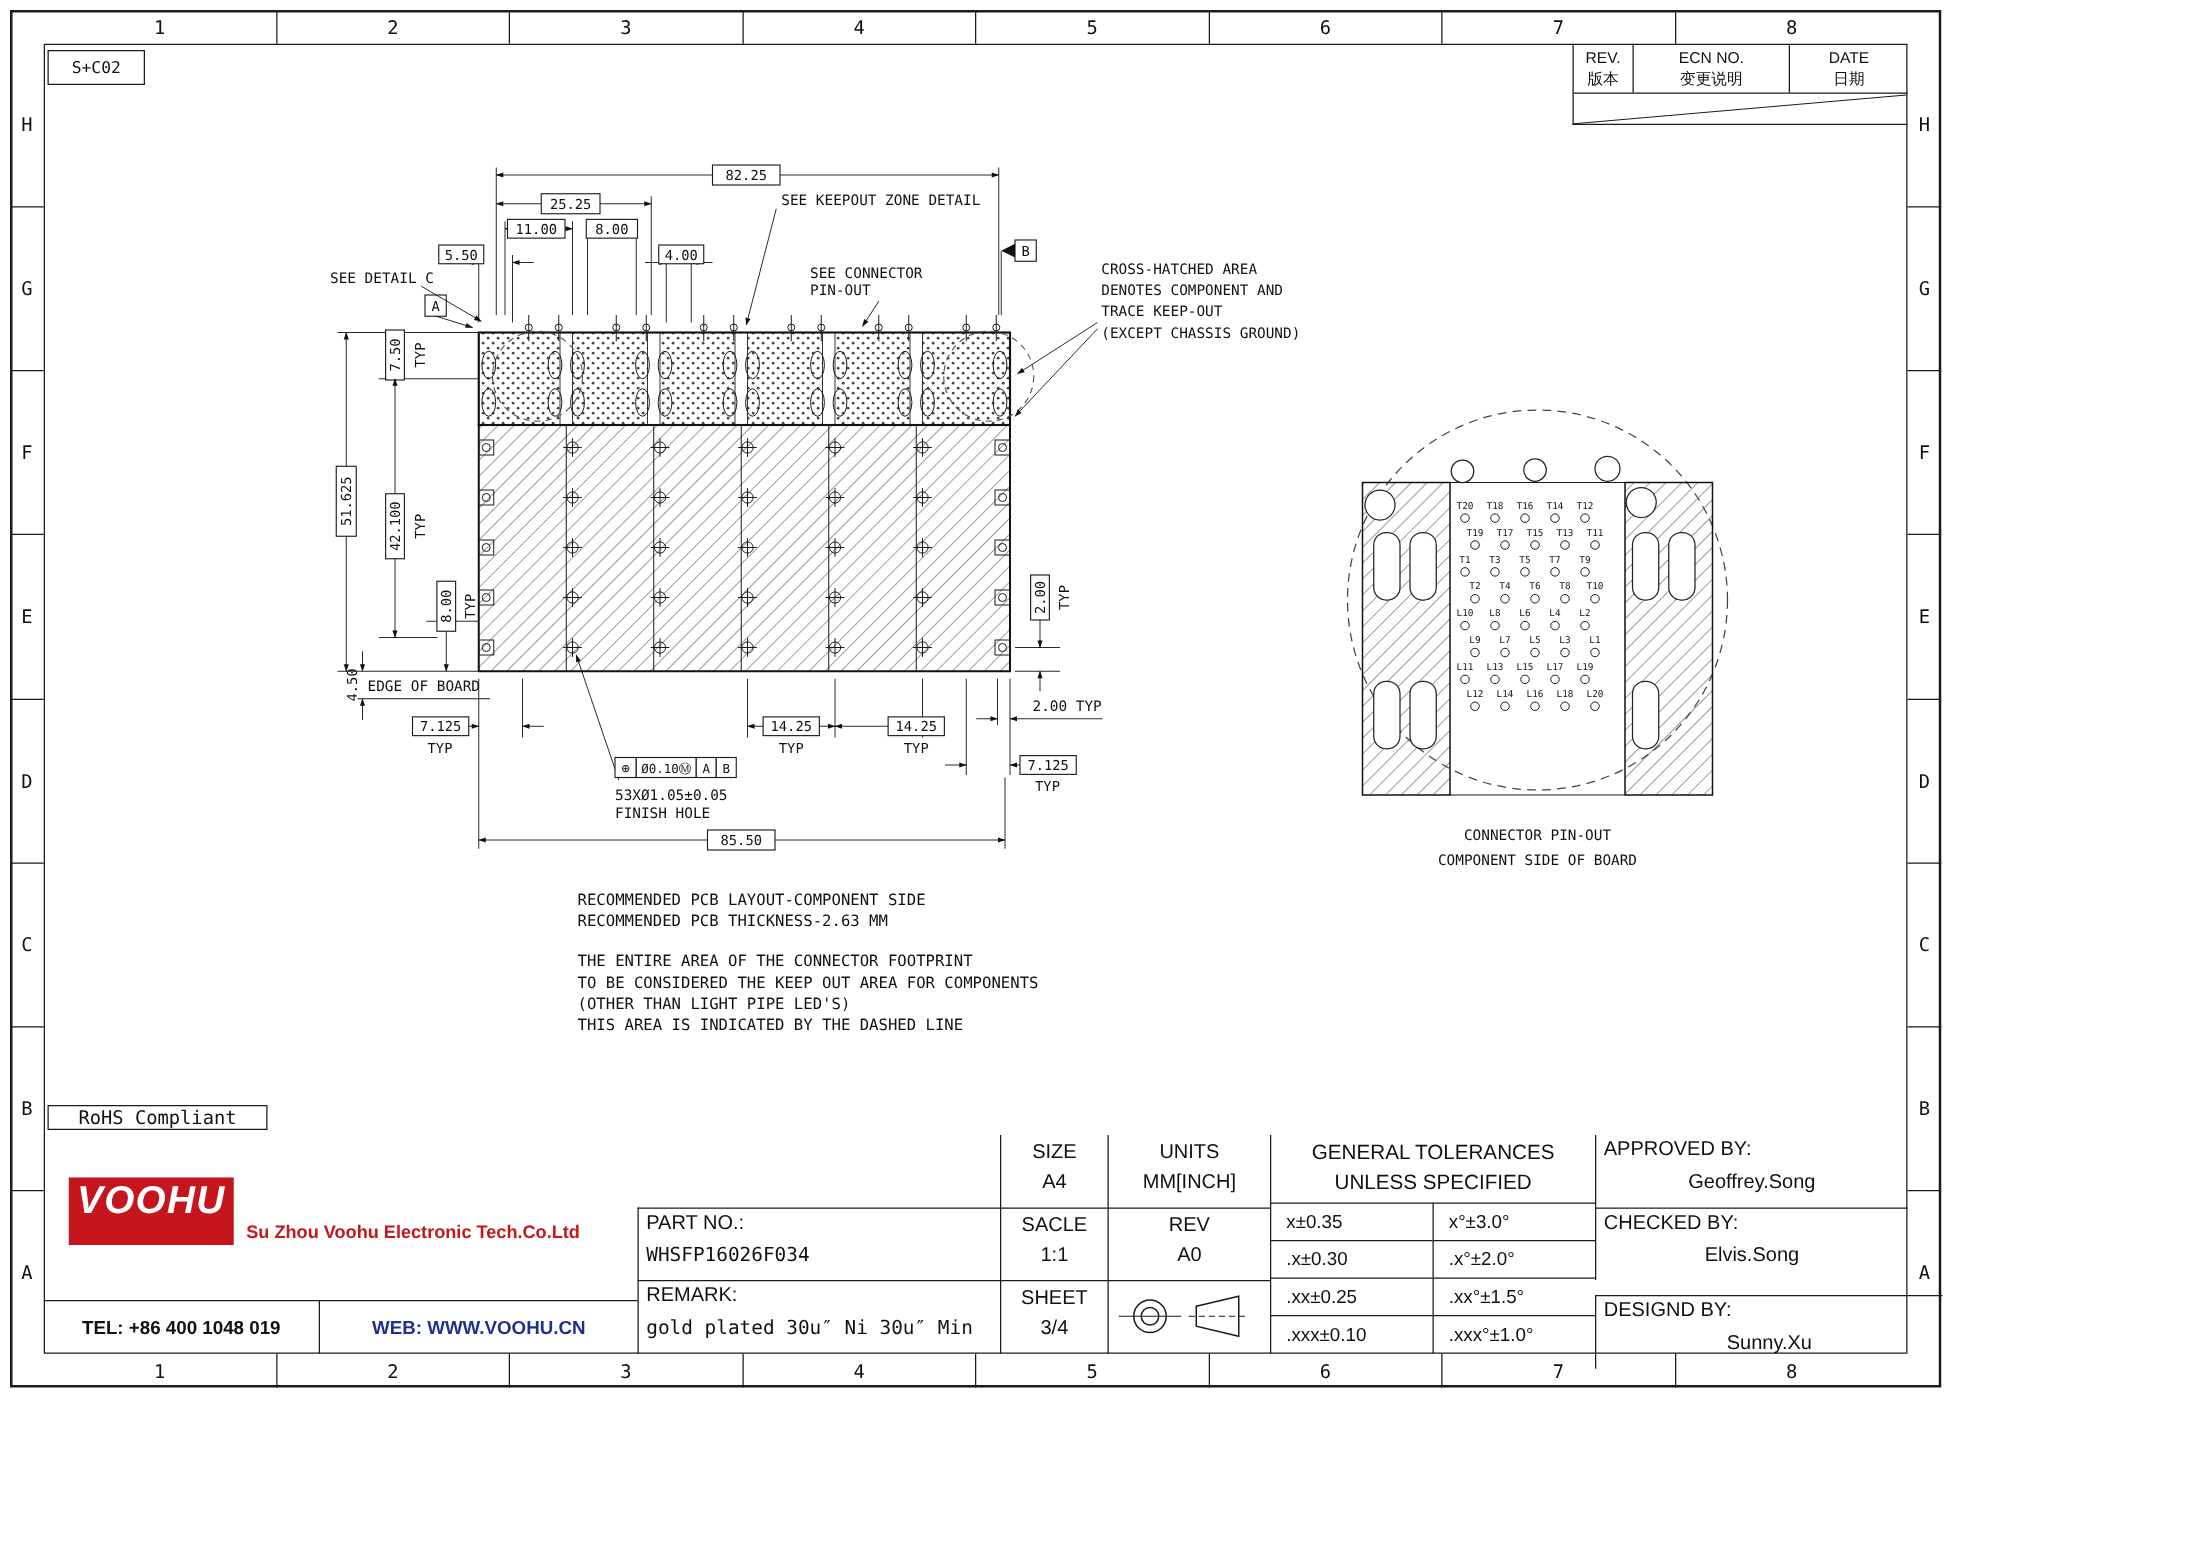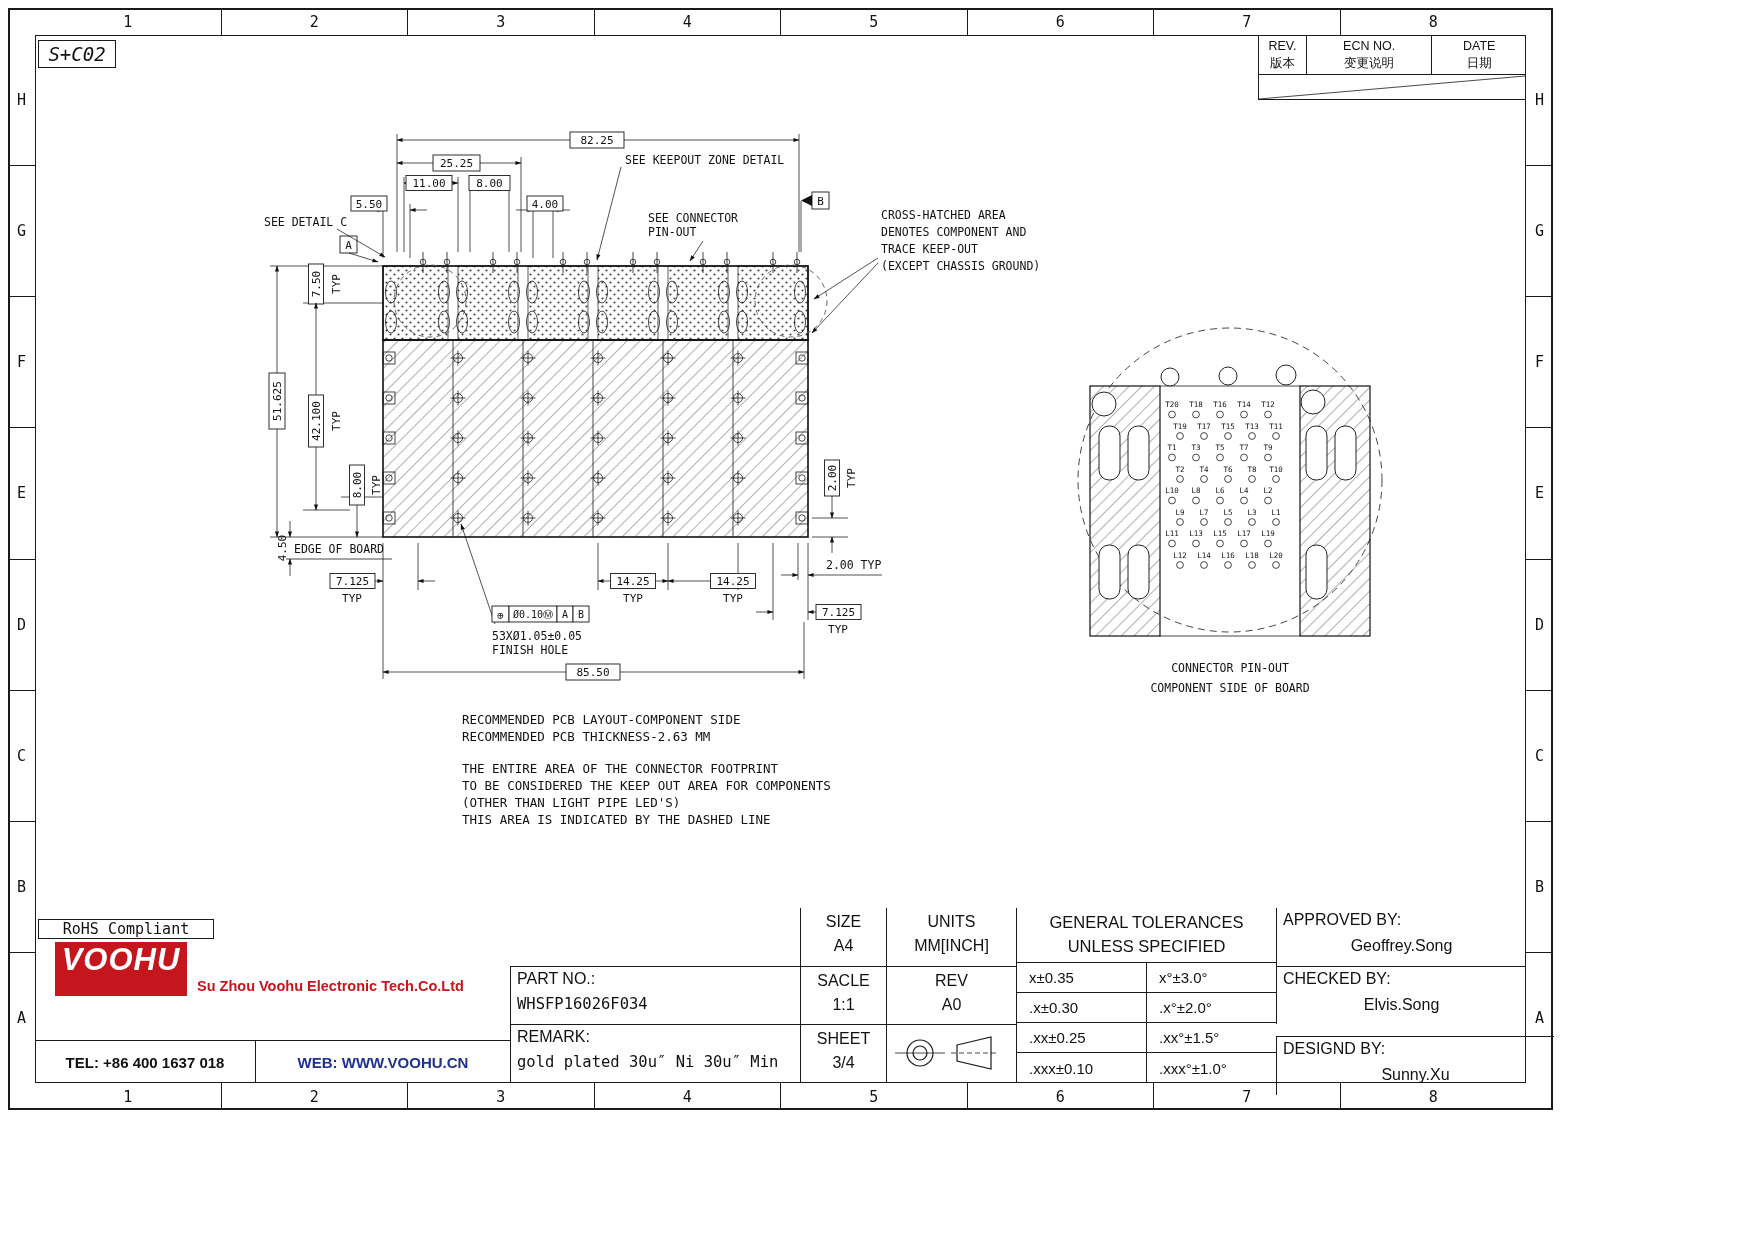--- a/index.html
+++ b/index.html
@@ -16,32 +16,32 @@
   .strip-left{left:8px;top:35px;width:27px;height:1048px;flex-direction:column;}
   .strip-right{left:1526px;top:35px;width:27px;height:1048px;flex-direction:column;}
   .gcell{flex:1;display:flex;align-items:center;justify-content:center;
     font-family:"DejaVu Sans Mono",monospace;font-size:15px;}
   .strip-top .gcell,.strip-bottom .gcell{border-right:1.2px solid #1a1a1a;}
   .strip-top .gcell:last-child,.strip-bottom .gcell:last-child{border-right:none;}
   .strip-left .gcell,.strip-right .gcell{border-bottom:1.2px solid #1a1a1a;}
   .strip-left .gcell:last-child,.strip-right .gcell:last-child{border-bottom:none;}
   .code-box{position:absolute;left:38px;top:40px;width:78px;height:28px;border:1.6px solid #1a1a1a;
     box-sizing:border-box;display:flex;align-items:center;justify-content:center;
-    font-family:"DejaVu Sans Mono",monospace;font-size:19px;font-style:italic;}
+    font-family:"DejaVu Sans Mono",monospace;font-size:13px;}
   
   .revtab{position:absolute;left:1258px;top:35px;width:268px;height:65px;box-sizing:border-box;
     border-left:1.4px solid #1a1a1a;border-bottom:1.4px solid #1a1a1a;}
   .rt-head{display:flex;height:40px;border-bottom:1.4px solid #1a1a1a;box-sizing:border-box;}
   .rt-c{border-right:1.4px solid #1a1a1a;box-sizing:border-box;display:flex;flex-direction:column;
     align-items:center;justify-content:center;font-size:12.5px;line-height:1.3;}
   .rt-c:last-child{border-right:none;}
   
   .rohs-box{position:absolute;left:38px;top:884px;width:176px;height:20px;border:1.6px solid #1a1a1a;
     box-sizing:border-box;display:flex;align-items:center;justify-content:center;
-    font-family:"DejaVu Sans Mono",monospace;font-size:15px;margin-top:35px;}
+    font-family:"DejaVu Sans Mono",monospace;font-size:15px;}
   
   .tb{position:absolute;left:35px;top:908px;width:1491px;height:175px;}
   .cell{position:absolute;box-sizing:border-box;border-left:1.4px solid #1a1a1a;border-top:1.4px solid #1a1a1a;}
   .cell.nl{border-left:none;}
   .cell.nt{border-top:none;}
   .lab{position:absolute;left:6px;top:3px;font-size:16px;white-space:nowrap;}
   .lab-center{position:absolute;left:0;right:0;top:5px;text-align:center;font-size:16px;}
   .val-center{position:absolute;left:0;right:0;top:29px;text-align:center;font-size:16px;}
   .val-mono{position:absolute;left:6px;top:28px;font-family:"DejaVu Sans Mono",monospace;
     font-size:15.5px;white-space:nowrap;}
@@ -616,21 +616,21 @@
 
 <div class="tb">
 
   <div class="cell nl nt" style="left:0;top:0;width:475px;height:132px">
     <div class="logo-red">
       <span class="logo-word">VOOHU</span>
     </div>
     <div class="company-en">Su Zhou Voohu Electronic Tech.Co.Ltd</div>
   </div>
   <div class="cell nl" style="left:0;top:132px;width:220px;height:43px">
-    <div class="contact">TEL: +86 400 1637 018</div>
+    <div class="contact">TEL: +86 400 1048 019</div>
   </div>
   <div class="cell" style="left:220px;top:132px;width:255px;height:43px">
     <div class="contact web">WEB: WWW.VOOHU.CN</div>
   </div>
 
   <div class="cell" style="left:475px;top:58px;width:290px;height:58px">
     <span class="lab">PART NO.:</span>
     <span class="val-mono">WHSFP16026F034</span>
   </div>
   <div class="cell" style="left:475px;top:116px;width:290px;height:59px">

